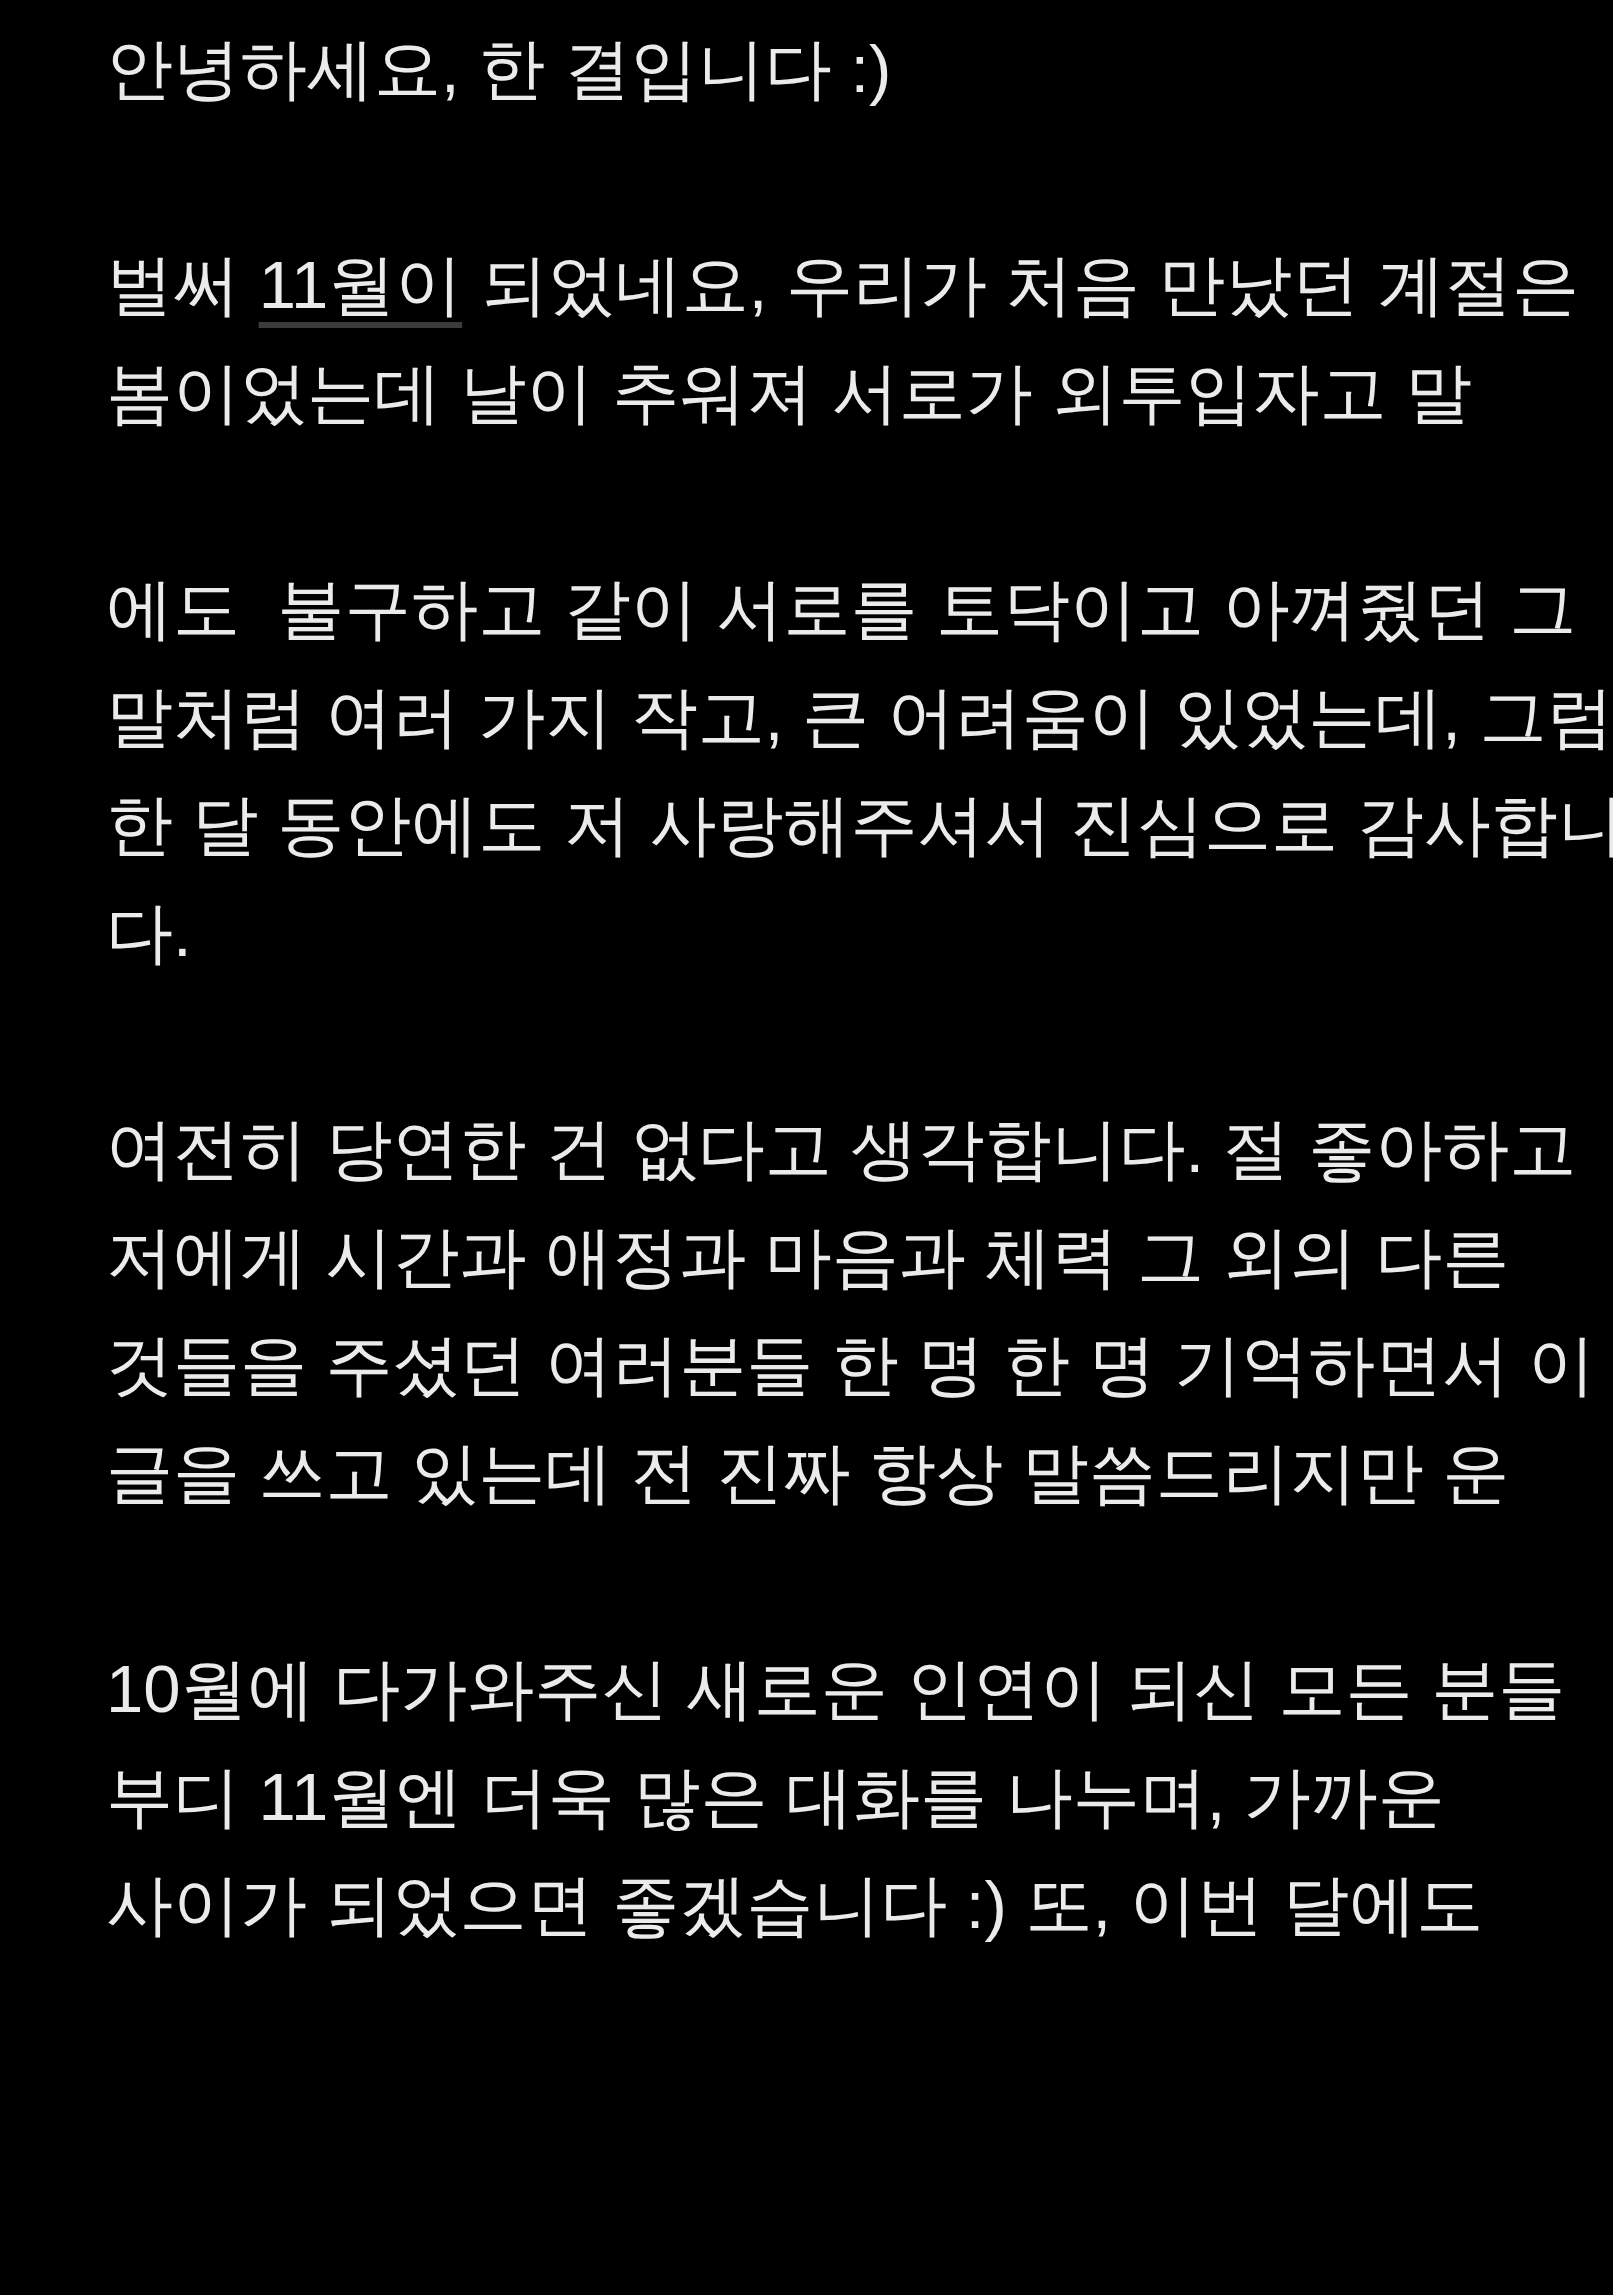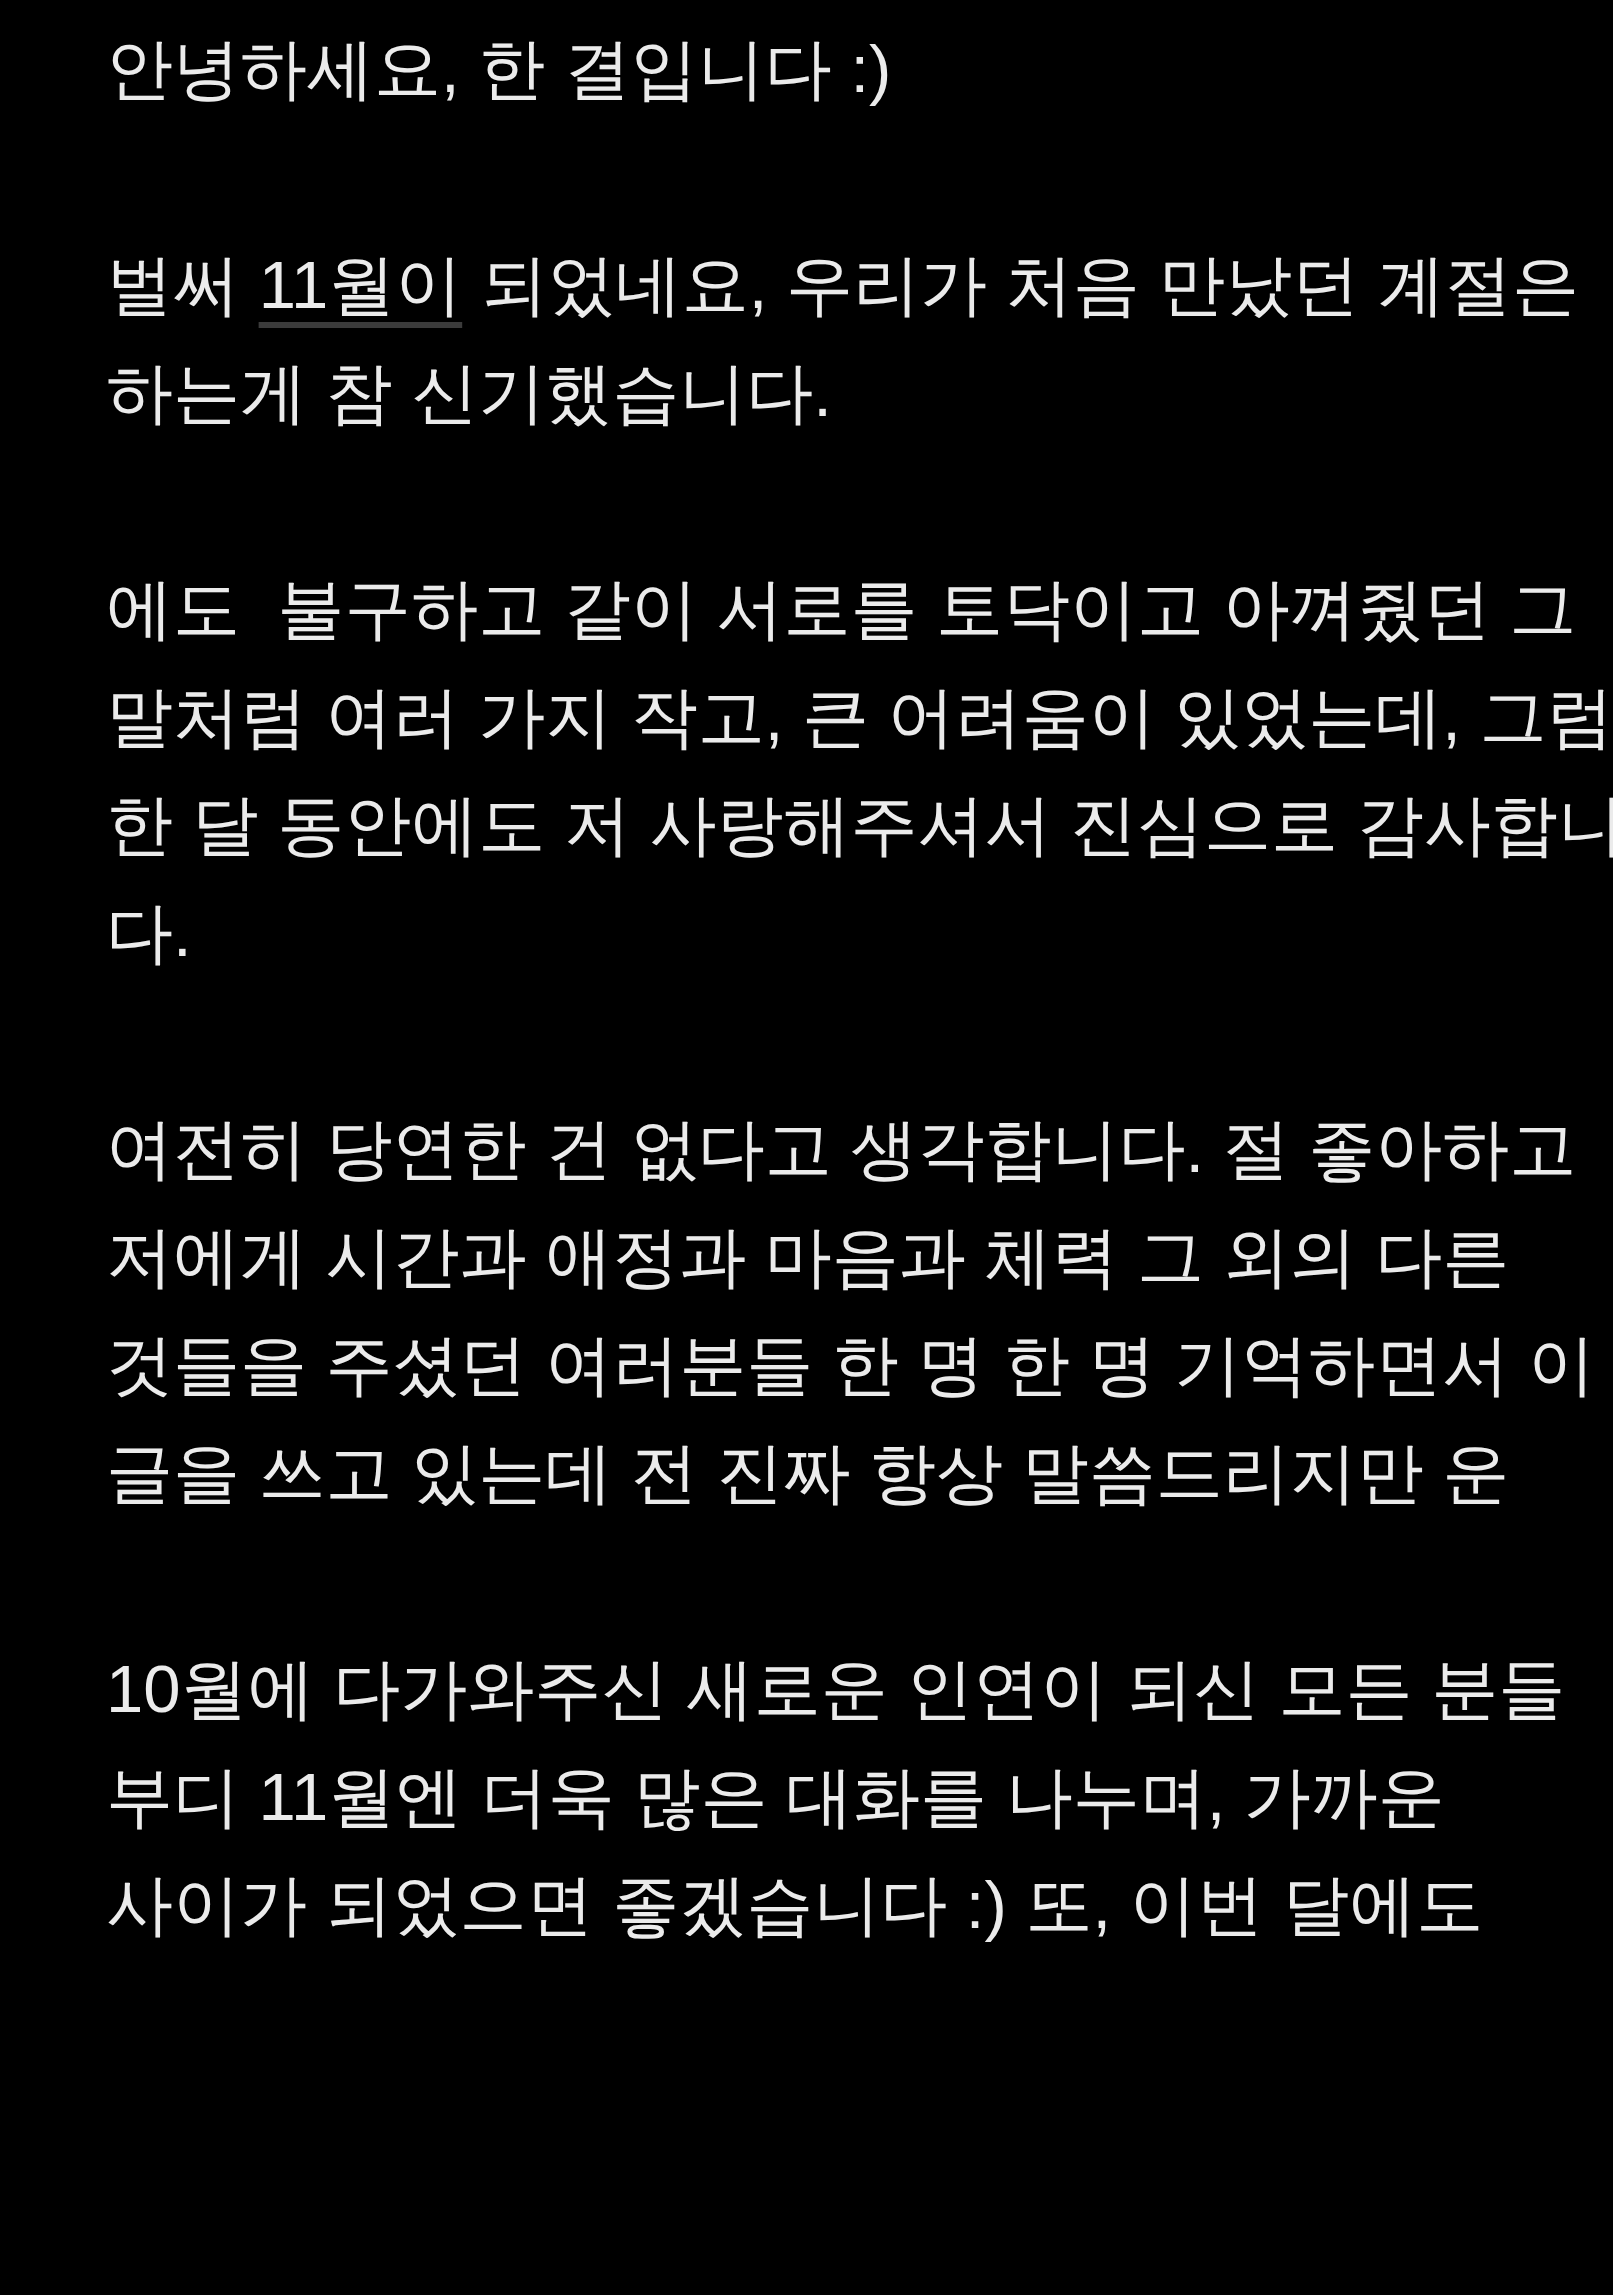--- a/index.html
+++ b/index.html
@@ -44,21 +44,21 @@
 <body>
 
 <main class="letter">
 
   <div class="para">
     <span class="line">안녕하세요, 한 결입니다 :)</span>
   </div>
 
   <div class="para">
     <span class="line"><span>벌써 </span><span class="underlined">11월이</span><span> 되었네요, 우리가 처음 만났던 계절은</span></span>
-    <span class="line">하는게 참 신기했습니다.</span>
+    <span class="line">봄이었는데 날이 추워져 서로가 외투입자고 말</span>
   </div>
 
   <div class="para">
     <span class="line">에도  불구하고 같이 서로를 토닥이고 아껴줬던 그</span>
     <span class="line">말처럼 여러 가지 작고, 큰 어려움이 있었는데, 그럼</span>
     <span class="line">한 달 동안에도 저 사랑해주셔서 진심으로 감사합니</span>
     <span class="line">다.</span>
   </div>
 
   <div class="para">

